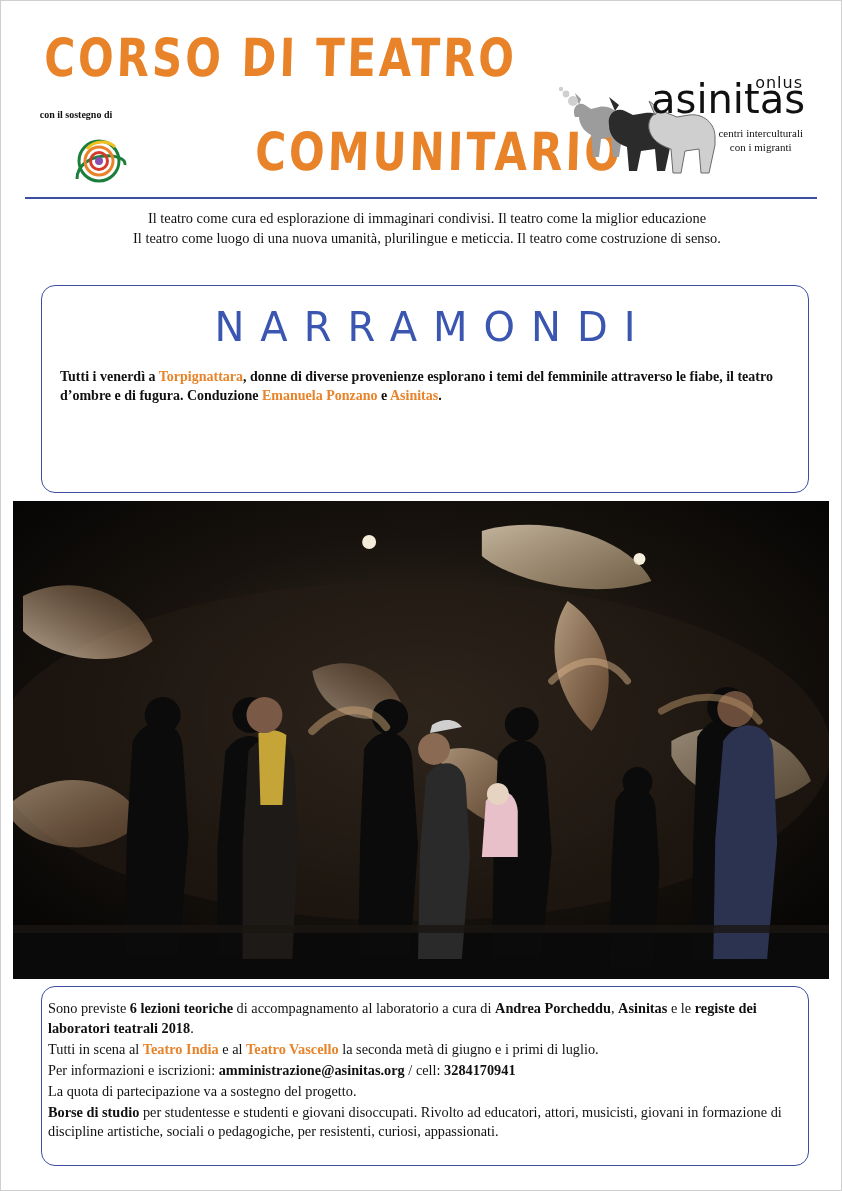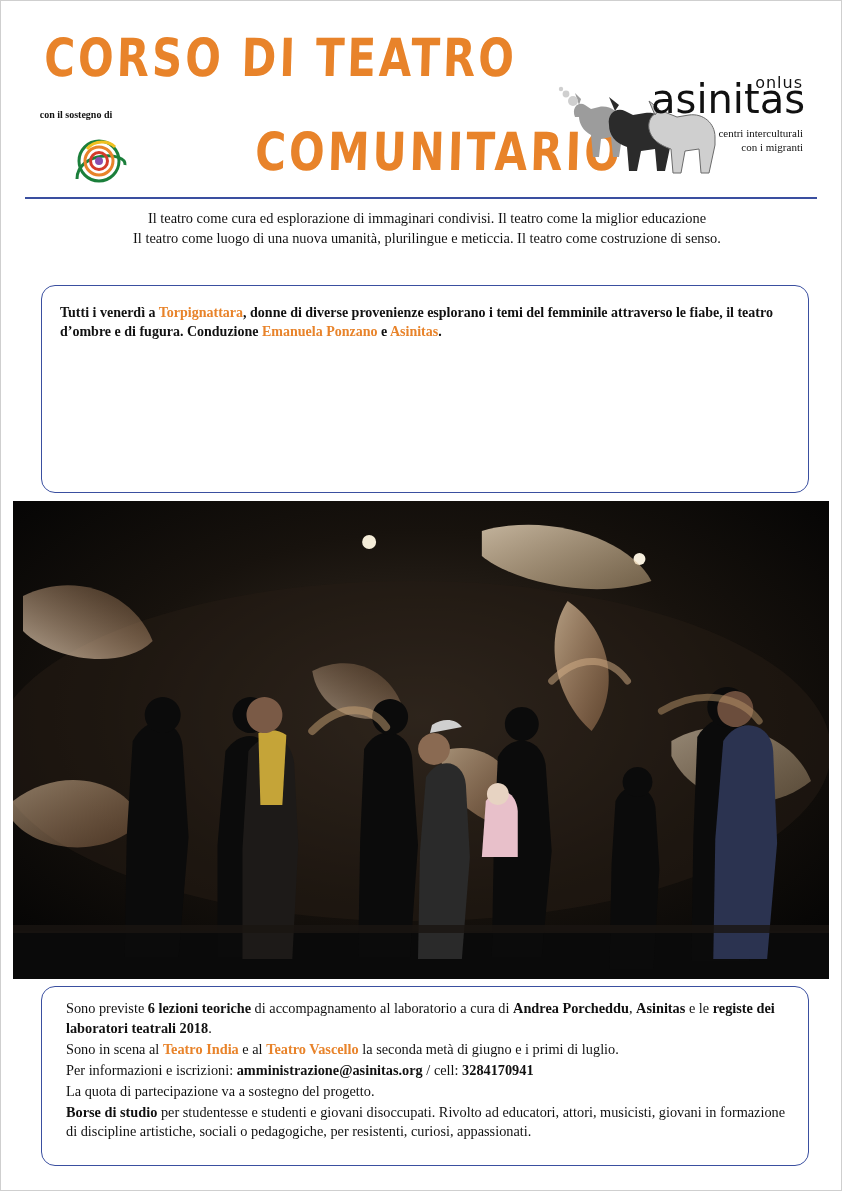--- a/index.html
+++ b/index.html
@@ -95,21 +95,21 @@
     top: 0px;
     font-family: "DejaVu Sans", sans-serif;
     font-size: 16px;
     color: #111;
     letter-spacing: 1px;
   }
   .asinitas-sub {
     position: absolute;
     right: 14px;
     top: 54px;
-    text-align: right;
+    text-align: center;
     font-family: "Liberation Serif", serif;
     font-size: 11px;
     line-height: 1.25;
     color: #111;
   }
   .donkeys {
     position: absolute;
     left: 0px;
     top: 12px;
     width: 160px;
@@ -185,21 +185,21 @@
   
   .box-bottom {
     position: absolute;
     left: 40px;
     right: 32px;
     top: 985px;
     height: 180px;
     border: 1.6px solid #3a4fa0;
     border-radius: 14px;
     box-sizing: border-box;
-    padding: 12px 16px 0 24px;
+    padding: 12px 16px 0 6px;
     background: #fff;
   }
   .bb-p {
     margin: 0 0 2px 0;
     font-size: 14.3px;
     line-height: 1.38;
     color: #111;
   }
   .bb-p.tight { margin-bottom: 1px; }
   b { font-weight: bold; }
@@ -259,20 +259,21 @@
 
     <div class="header-rule"></div>
   </div>
 
   <div class="intro">
     <div>Il teatro come cura ed esplorazione di immaginari condivisi. Il teatro come la miglior educazione</div>
     <div>Il teatro come luogo di una nuova umanità, plurilingue e meticcia. Il teatro come costruzione di senso.</div>
   </div>
 
   <div class="box-narramondi">
+    <div class="narramondi-title">NARRAMONDI</div>
 
     <p class="nb-p first">
       <span>Tutti i venerdì a </span><span class="or">Torpignattara</span><span>, donne di diverse provenienze esplorano i temi del femminile attraverso le fiabe, il teatro d’ombre e di fugura. Conduzione </span><span class="or">Emanuela Ponzano</span><span> e </span><span class="or">Asinitas</span><span>.</span>
     </p>
 
   </div>
 
   <div class="photo">
     <svg viewBox="0 0 818 478" preserveAspectRatio="none" xmlns="http://www.w3.org/2000/svg">
       <defs>
@@ -348,21 +349,21 @@
       <rect x="0" y="424" width="818" height="8" fill="#1a1512" opacity="0.8"></rect>
     </svg>
   </div>
 
   <div class="box-bottom">
     <p class="bb-p">
       <span>Sono previste </span><b>6 lezioni teoriche</b><span> di accompagnamento al laboratorio a cura di </span><b>Andrea Porcheddu</b><span>, </span><b>Asinitas</b><span> e le </span><b>registe dei laboratori teatrali 2018</b><span>.</span>
     </p>
 
     <p class="bb-p tight">
-      <span>Sono in scena al </span><b class="or">Teatro India</b><span> e al </span><b class="or">Teatro Vascello</b><span> la seconda metà di giugno e i primi di luglio.</span>
+      <span>Tutti in scena al </span><b class="or">Teatro India</b><span> e al </span><b class="or">Teatro Vascello</b><span> la seconda metà di giugno e i primi di luglio.</span>
     </p>
 
     <p class="bb-p tight">
       <span>Per informazioni e iscrizioni: </span><b>amministrazione@asinitas.org</b><span> / cell: </span><b>3284170941</b>
     </p>
 
     <p class="bb-p tight">La quota di partecipazione va a sostegno del progetto.</p>
 
     <p class="bb-p">
       <b>Borse di studio</b><span> per studentesse e studenti e giovani disoccupati. Rivolto ad educatori, attori, musicisti, giovani in formazione di discipline artistiche, sociali o pedagogiche, per resistenti, curiosi, appassionati.</span>

